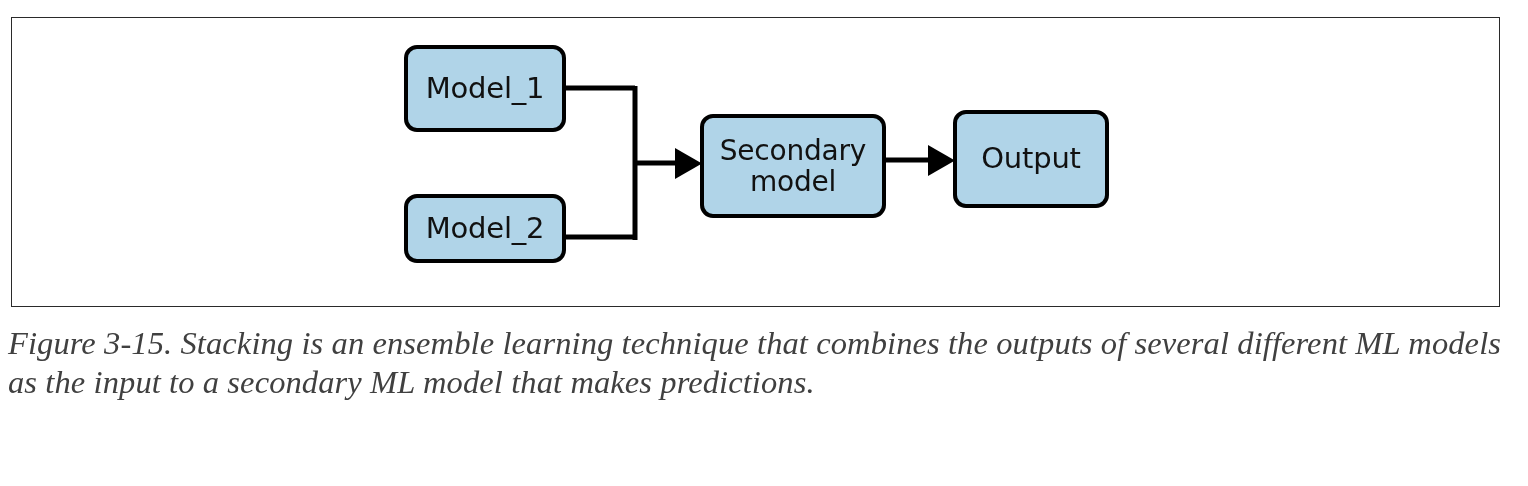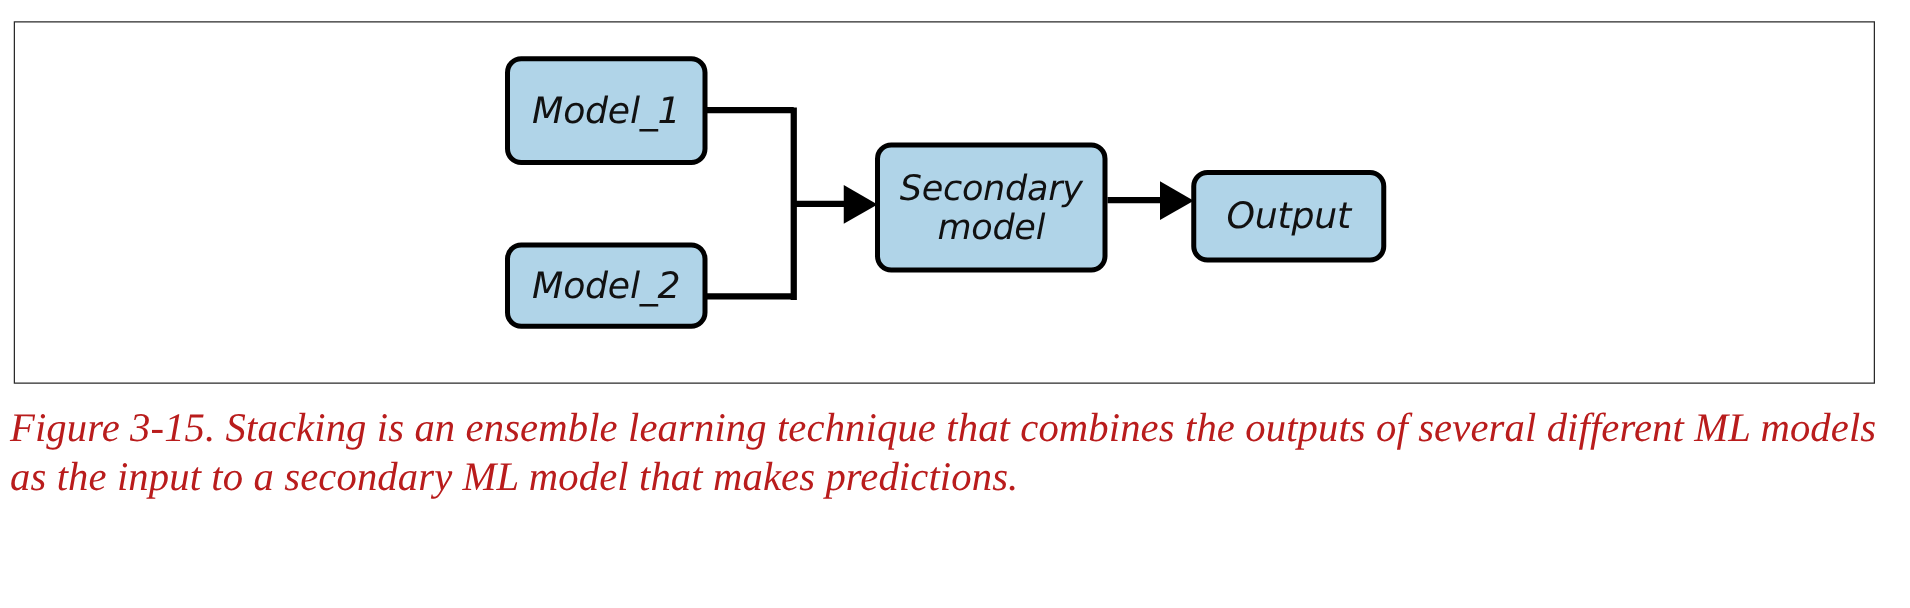--- a/index.html
+++ b/index.html
@@ -26,21 +26,20 @@
   
   .figure-frame {
     position: absolute;
     left: 11px;
     top: 17px;
     width: 1489px;
     height: 290px;
     border: 1.5px solid #2a2a2a;
     background: #ffffff;
     box-sizing: border-box;
-    font-style: italic;
   }
 
   .diagram-canvas {
     position: absolute;
     left: 0;
     top: 0;
     width: 1489px;
     height: 290px;
   }
 
@@ -81,23 +80,23 @@
     left: 688px;
     top: 96px;
     width: 186px;
     height: 104px;
     font-size: 28px;
     line-height: 1.12;
   }
 
   .node-output {
     left: 941px;
-    top: 118px;
+    top: 92px;
     width: 156px;
-    height: 74px;
+    height: 98px;
   }
 
   .node-label {
     display: block;
     white-space: pre-line;
   }
 
   
   .connectors {
     position: absolute;
@@ -112,21 +111,21 @@
   
   .caption {
     position: absolute;
     left: 8px;
     top: 324px;
     width: 1500px;
     font-family: "Liberation Serif", "DejaVu Serif", serif;
     font-style: italic;
     font-size: 32.5px;
     line-height: 39px;
-    color: #b91c1c;
+    color: #404040;
     letter-spacing: 0.1px;
   }
 </style>
 </head>
 <body>
 
 <div id="page">
 
   <div class="figure-frame">
 

